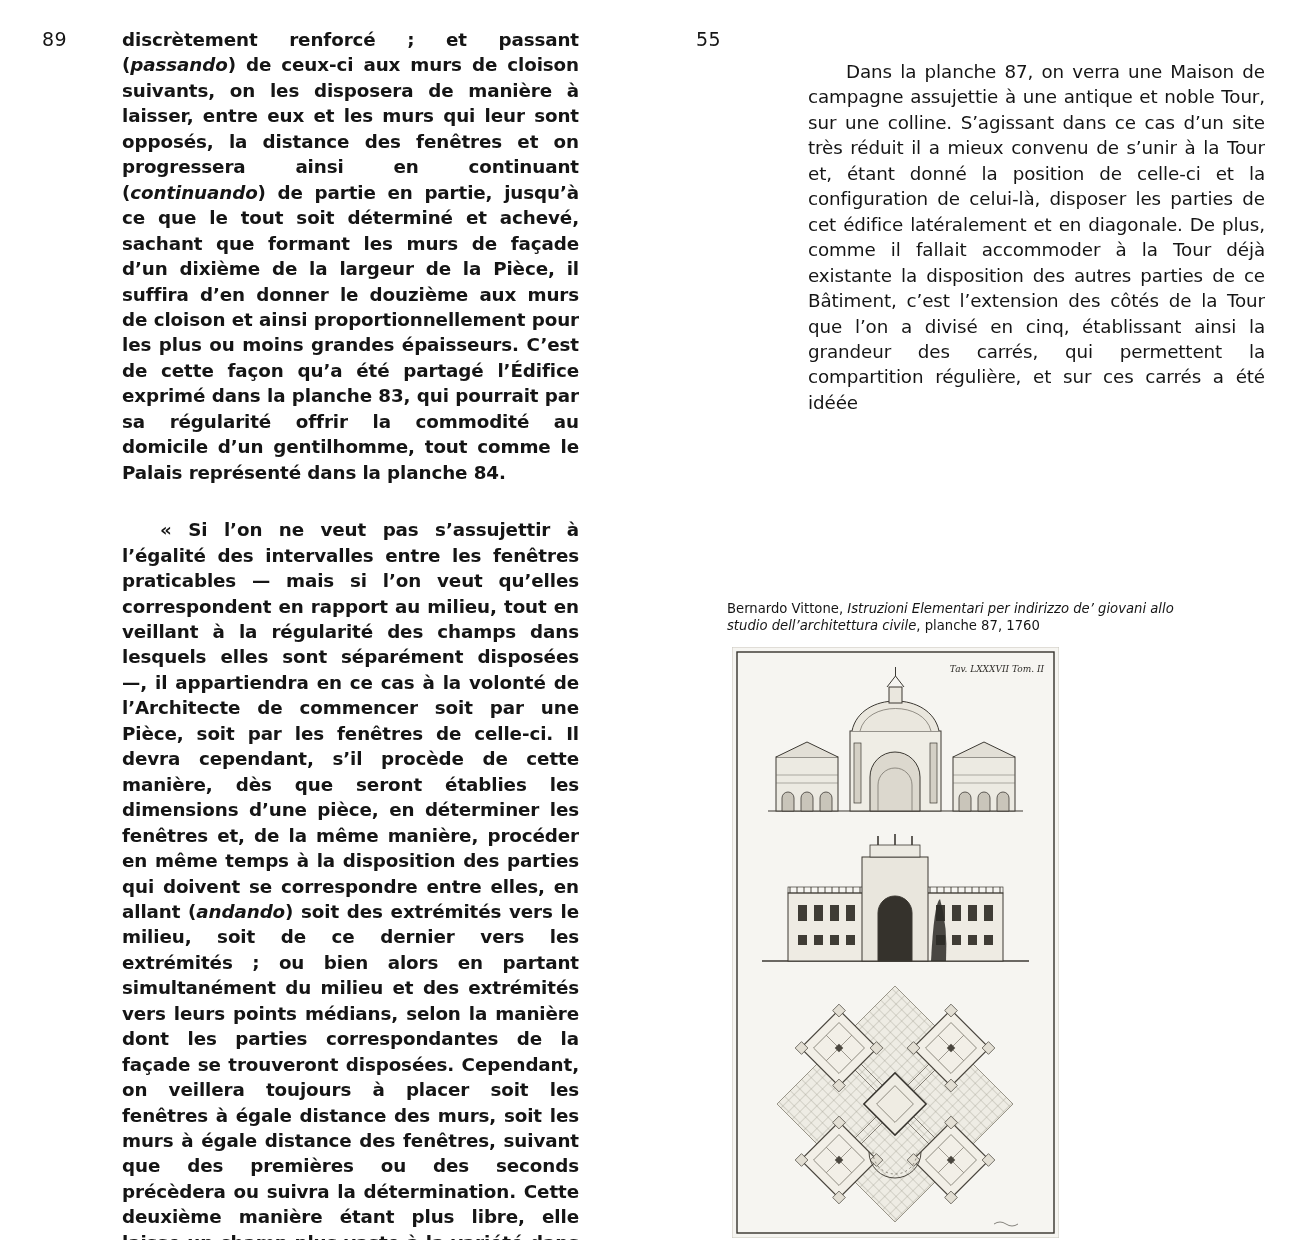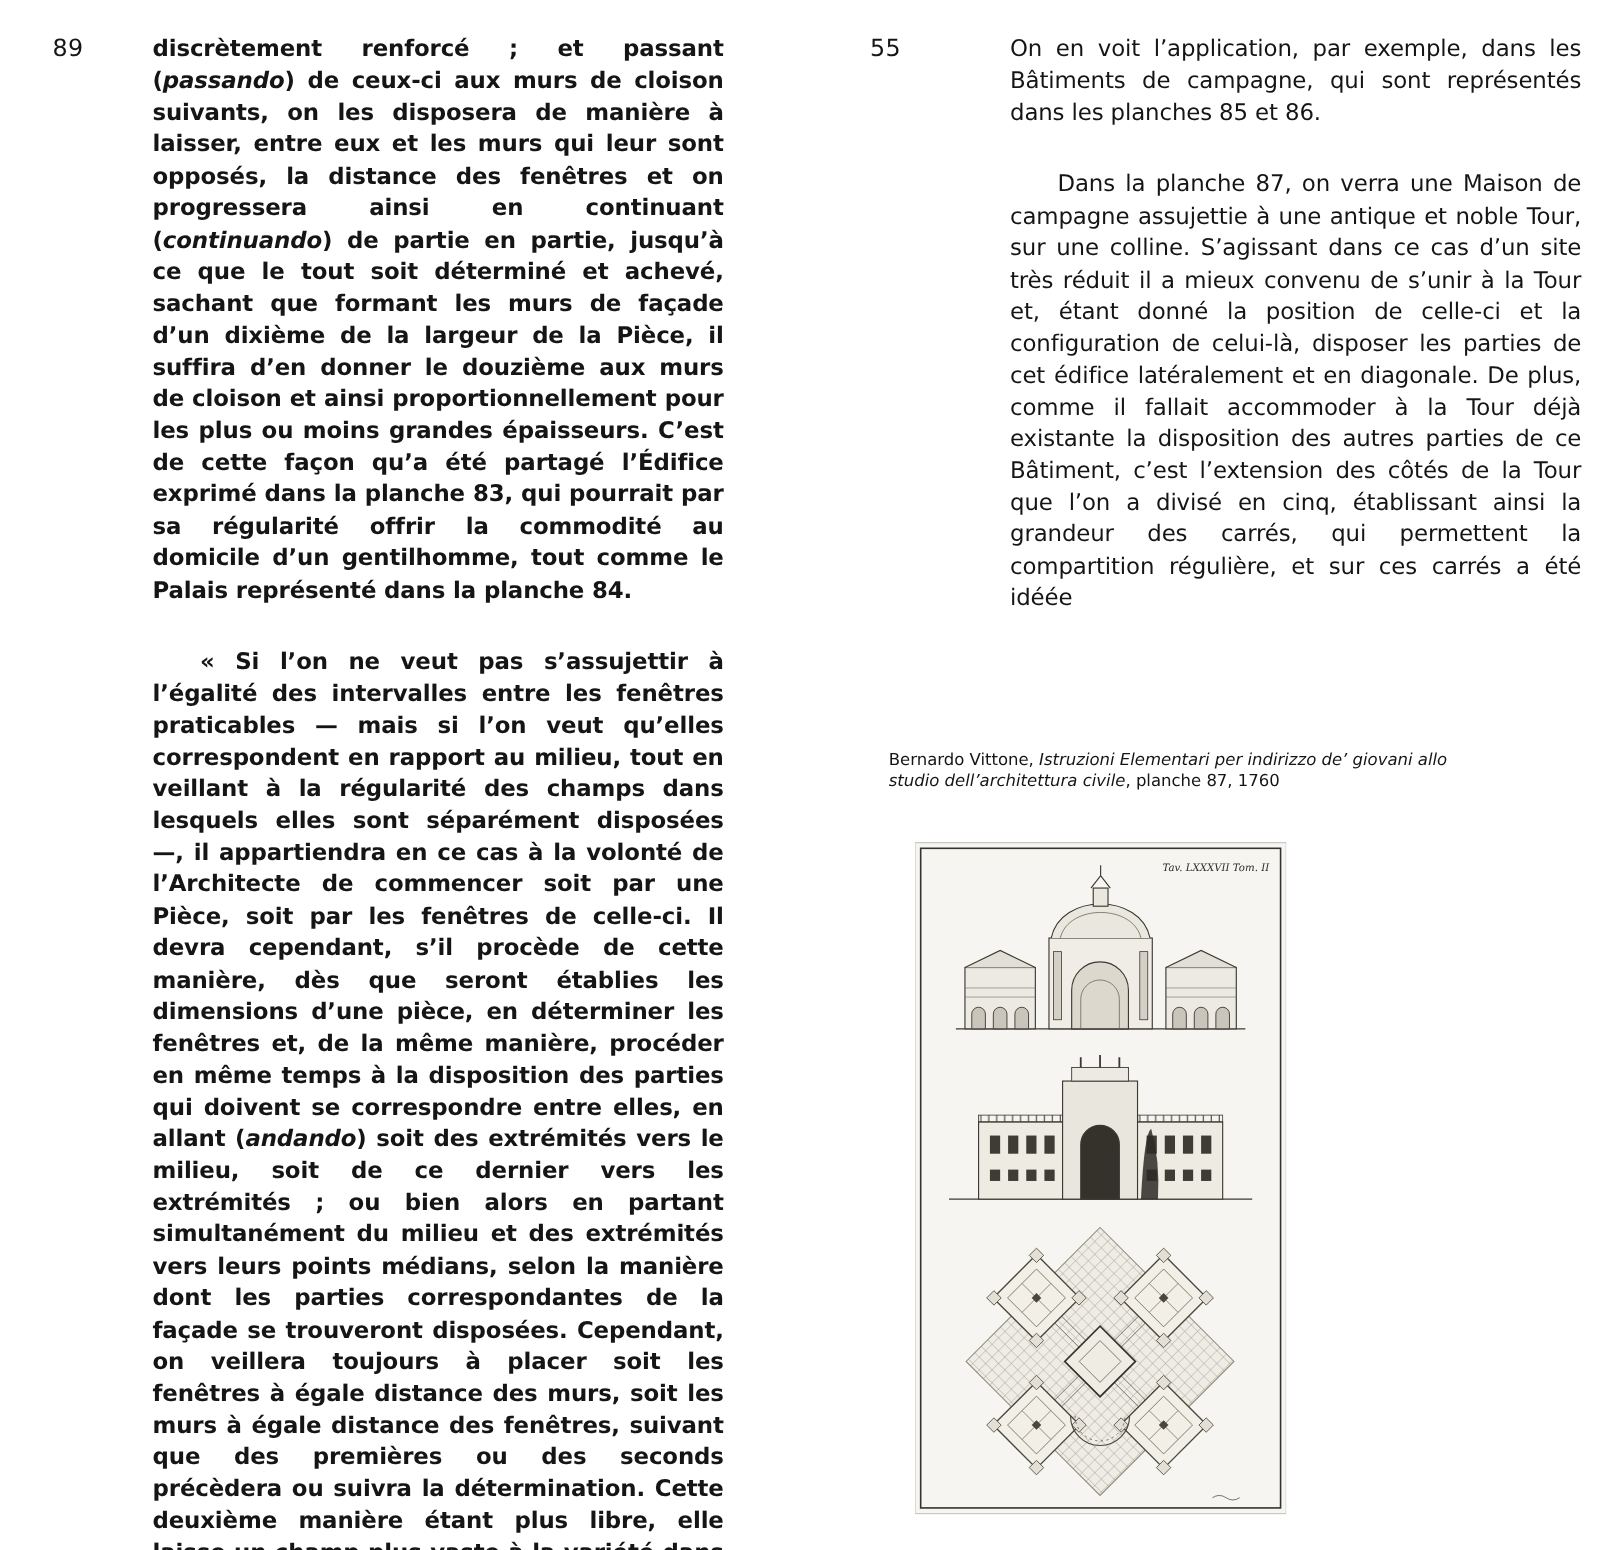--- a/index.html
+++ b/index.html
@@ -20,42 +20,41 @@
     text-align:justify;text-justify:inter-word;
     hyphens:auto;-webkit-hyphens:auto;
     letter-spacing:-0.1px;
   }
   #col-left{left:122px;top:27px;font-weight:bold;}
   #col-right{left:808px;top:27px;}
   .col p{margin:0;}
   .col p.indent{text-indent:38px;margin-top:32px;}
   .it{font-style:italic;}
   .caption{
-    position:absolute;left:711px;top:601px;width:490px;
+    position:absolute;left:727px;top:601px;width:490px;
     font-size:13.2px;line-height:16.9px;text-align:left;
   }
   .figure{
-    position:absolute;left:732px;top:647px;width:297px;height:591px;border-radius:27px;
+    position:absolute;left:732px;top:647px;width:327px;height:591px;border-radius:27px;
   }
   .figure svg{display:block;width:100%;height:100%;}
 </style>
 </head>
 <body>
 
 <div class="page-number" id="pn-left">89</div>
 
 <div class="col" id="col-left">
   <p><span>discrètement renforcé ; et passant (</span><span class="it">passando</span><span>) de ceux-ci aux murs de cloison suivants, on les disposera de manière à laisser, entre eux et les murs qui leur sont opposés, la distance des fenêtres et on progressera ainsi en continuant (</span><span class="it">continuando</span><span>) de partie en partie, jusqu’à ce que le tout soit déterminé et achevé, sachant que formant les murs de façade d’un dixième de la largeur de la Pièce, il suffira d’en donner le douzième aux murs de cloison et ainsi proportionnellement pour les plus ou moins grandes épaisseurs. C’est de cette façon qu’a été partagé l’Édifice exprimé dans la planche 83, qui pourrait par sa régularité offrir la commodité au domicile d’un gentilhomme, tout comme le Palais représenté dans la planche 84.</span></p>
   <p class="indent"><span>« Si l’on ne veut pas s’assujettir à l’égalité des intervalles entre les fenêtres praticables — mais si l’on veut qu’elles correspondent en rapport au milieu, tout en veillant à la régularité des champs dans lesquels elles sont séparément disposées —, il appartiendra en ce cas à la volonté de l’Architecte de commencer soit par une Pièce, soit par les fenêtres de celle-ci. Il devra cependant, s’il procède de cette manière, dès que seront établies les dimensions d’une pièce, en déterminer les fenêtres et, de la même manière, procéder en même temps à la disposition des parties qui doivent se correspondre entre elles, en allant (</span><span class="it">andando</span><span>) soit des extrémités vers le milieu, soit de ce dernier vers les extrémités ; ou bien alors en partant simultanément du milieu et des extrémités vers leurs points médians, selon la manière dont les parties correspondantes de la façade se trouveront disposées. Cependant, on veillera toujours à placer soit les fenêtres à égale distance des murs, soit les murs à égale distance des fenêtres, suivant que des premières ou des seconds précèdera ou suivra la détermination. Cette deuxième manière étant plus libre, elle laisse un champ plus vaste à la variété dans la production des idées. Et, parce que cette variété contribue beaucoup à la commodité des Bâtiments, ils sont nombreux ceux qui estiment cette manière digne de considération et de prix.</span></p>
 </div>
 
 <div class="page-number" id="pn-right">55</div>
 
 <div class="col" id="col-right">
-  <p><span>On en voit l’application, par exemple, dans les Bâtiments de campagne, qui sont représentés dans les planches 85 et 86.</span></p>
   <p class="indent"><span>Dans la planche 87, on verra une Maison de campagne assujettie à une antique et noble Tour, sur une colline. S’agissant dans ce cas d’un site très réduit il a mieux convenu de s’unir à la Tour et, étant donné la position de celle-ci et la configuration de celui-là, disposer les parties de cet édifice latéralement et en diagonale. De plus, comme il fallait accommoder à la Tour déjà existante la disposition des autres parties de ce Bâtiment, c’est l’extension des côtés de la Tour que l’on a divisé en cinq, établissant ainsi la grandeur des carrés, qui permettent la compartition régulière, et sur ces carrés a été idéée</span></p>
 </div>
 
 <div class="caption"><span>Bernardo Vittone, </span><span class="it">Istruzioni Elementari per indirizzo de’ giovani allo studio dell’architettura civile</span><span>, planche 87, 1760</span></div>
 
 <div class="figure">
   <svg viewBox="0 0 327 591" xmlns="http://www.w3.org/2000/svg">
     <defs>
       <pattern id="grid45" width="8" height="8" patternUnits="userSpaceOnUse" patternTransform="rotate(45)">
         <rect width="8" height="8" fill="#eeece4"></rect>

